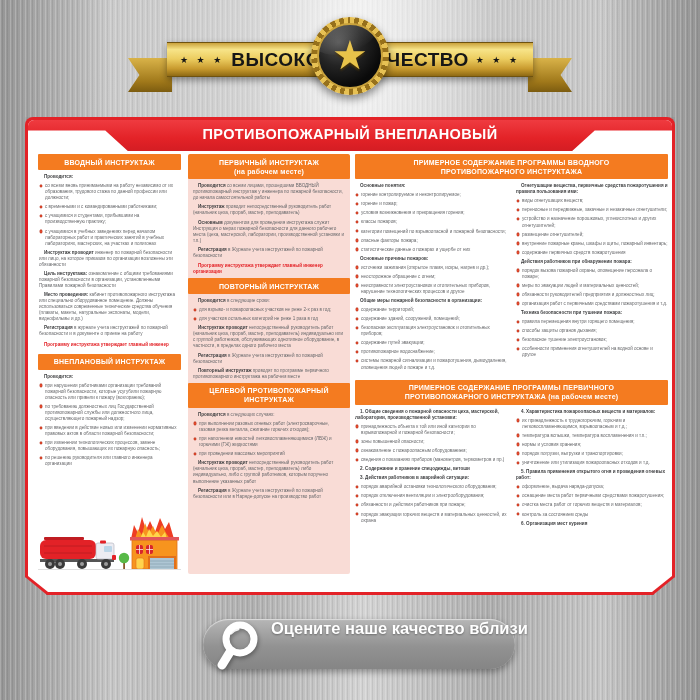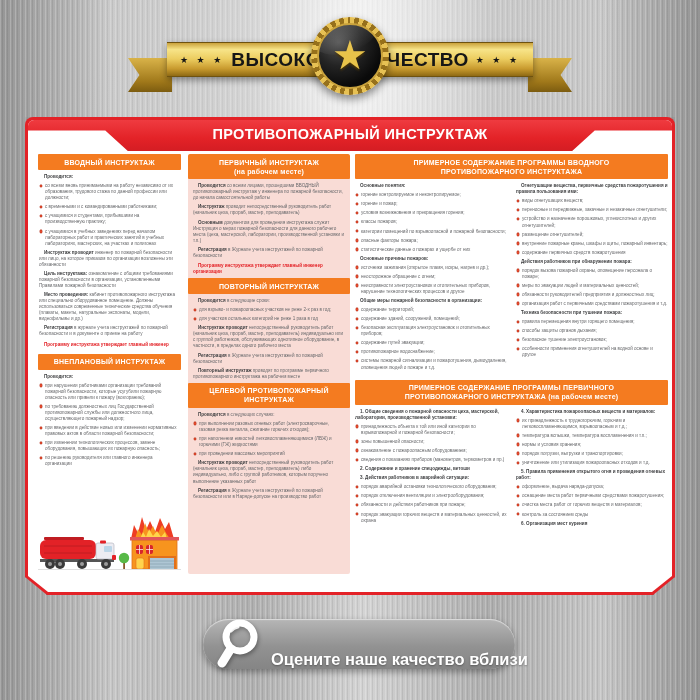--- a/index.html
+++ b/index.html
@@ -64,21 +64,21 @@
   .dot{position:absolute;left:0.5px;top:1.4px;width:2.6px;height:2.6px;border-radius:50%;
     background:#e2492b;box-shadow:0 0 0 .4px #b02c18;}
   .b{font-weight:bold;color:#3e3f41;}
   .blk-subhead{font-weight:bold;color:#3e3f41;}
   .blk-red{color:#e32227;font-weight:bold;margin-top:4px;}
   .fire-scene{position:absolute;left:0;bottom:6px;width:143px;height:64px;}
   
   .badge{position:absolute;left:203px;top:619px;width:312px;height:50px;border-radius:25px;
     background:linear-gradient(180deg,#b6b6b6,#929292 55%,#858585);
     box-shadow:0 3px 7px rgba(0,0,0,.35), inset 0 1px 1px rgba(255,255,255,.55);
-    display:flex;align-items:flex-end;gap:8px;padding:0 8px;box-sizing:border-box;}
+    display:flex;align-items:flex-start;gap:8px;padding:0 8px;box-sizing:border-box;}
   .badge-label{color:#fff;font-weight:bold;font-size:16.5px;text-shadow:0 1px 2px rgba(0,0,0,.35);white-space:nowrap;}
   .magnifier{filter:drop-shadow(1px 2px 2px rgba(0,0,0,.35));flex:0 0 auto;}
 </style>
 </head>
 <body>
 
 <div class="stage">
 
   <div class="quality-banner">
     <div class="tail tail-left"></div>
@@ -98,21 +98,21 @@
         <span class="medallion-star">★</span>
       </div>
     </div>
   </div>
 
   <div class="poster">
     <div class="poster-red"></div>
     <div class="poster-white">
 
       <div class="title-banner">
-        <span class="title-text">ПРОТИВОПОЖАРНЫЙ ИНСТРУКТАЖ</span>
+        <span class="title-text">ПРОТИВОПОЖАРНЫЙ ВНЕПЛАНОВЫЙ</span>
       </div>
 
       <div class="col col1">
         <div class="sec-h">ВВОДНЫЙ ИНСТРУКТАЖ</div>
         <div class="sec-body">
             <div class="blk blk-lead"><span class="b">Проводится: </span></div>
             <div class="blk blk-bullet"><span class="dot"></span>со всеми вновь принимаемыми на работу независимо от их образования, трудового стажа по данной профессии или должности;</div>
             <div class="blk blk-bullet"><span class="dot"></span>с временными и с командированными работниками;</div>
             <div class="blk blk-bullet"><span class="dot"></span>с учащимися и студентами, прибывшими на производственную практику;</div>
             <div class="blk blk-bullet"><span class="dot"></span>с учащимися в учебных заведениях перед началом лабораторных работ и практических занятий в учебных лабораториях, мастерских, на участках и полигонах</div>

